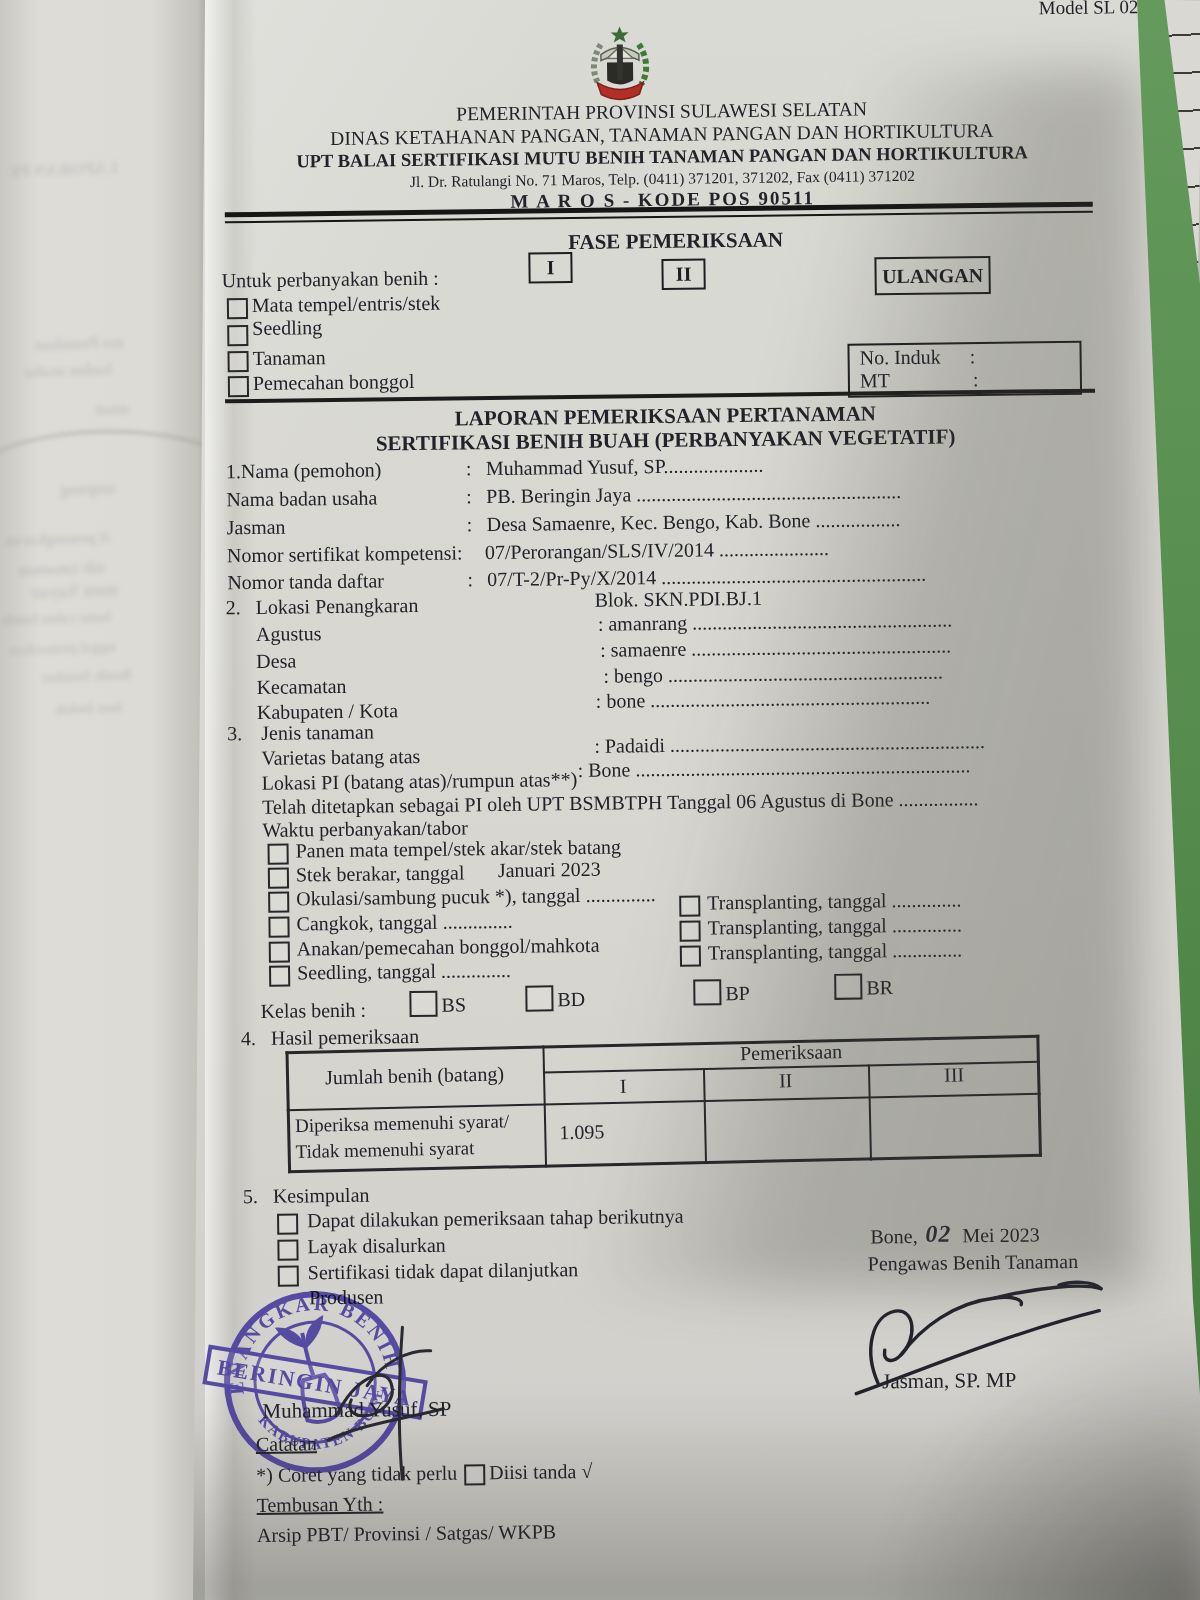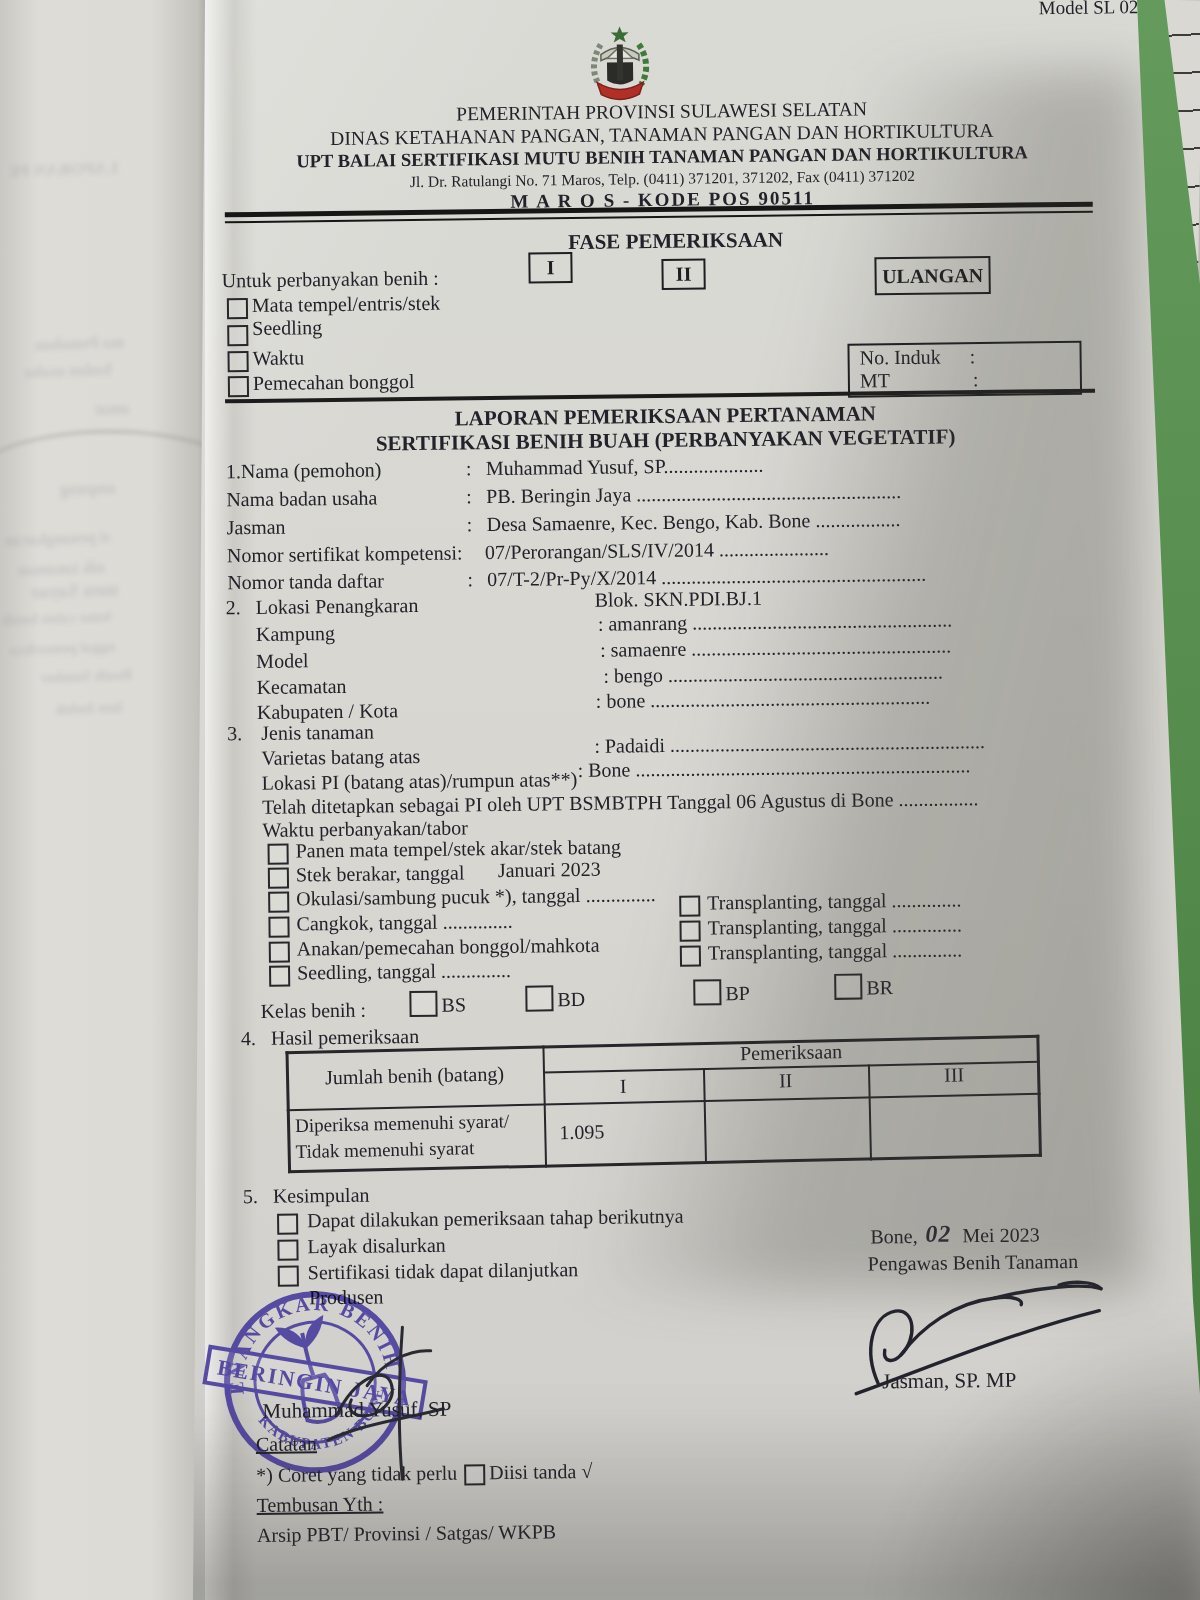--- a/index.html
+++ b/index.html
@@ -132,21 +132,21 @@
     <div class="fbox" style="left:535px;top:251px;width:40px;height:27px;font-size:20px;">I</div>
     <div class="fbox" style="left:668px;top:259px;width:40px;height:27px;font-size:20px;">II</div>
     <div class="fbox" style="left:881px;top:260px;width:112px;height:34px;font-size:20px;">ULANGAN</div>
 
     <div class="t" style="left:228px;top:264px;">Untuk perbanyakan benih :</div>
     <span class="cb" style="left:233px;top:293px;"></span>
     <div class="t" style="left:258px;top:289px;">Mata tempel/entris/stek</div>
     <span class="cb" style="left:233px;top:320px;"></span>
     <div class="t" style="left:258px;top:312px;">Seedling</div>
     <span class="cb" style="left:233px;top:346px;"></span>
-    <div class="t" style="left:258px;top:342px;">Waktu</div>
+    <div class="t" style="left:258px;top:342px;">Tanaman</div>
     <span class="cb" style="left:233px;top:371px;"></span>
     <div class="t" style="left:258px;top:367px;">Pemecahan bonggol</div>
 
     <div style="position:absolute;left:853px;top:346px;width:230px;height:50px;border:2.5px solid #1e1e22;"></div>
     <div class="t" style="left:865px;top:349px;">No. Induk</div>
     <div class="t" style="left:975px;top:349px;">:</div>
     <div class="t" style="left:865px;top:372px;">MT</div>
     <div class="t" style="left:978px;top:372px;">:</div>
 
     <div class="rule-thick" style="left:230px;top:394px;width:870px;height:4px;"></div>
@@ -170,23 +170,23 @@
     <div class="t" style="left:488px;top:539px;">07/Perorangan/SLS/IV/2014 ......................</div>
 
     <div class="t" style="left:230px;top:566px;">Nomor tanda daftar</div>
     <div class="t" style="left:470px;top:566px;">:</div>
     <div class="t" style="left:490px;top:566px;">07/T-2/Pr-Py/X/2014 .....................................................</div>
 
     <div class="t" style="left:228px;top:591px;">2.</div>
     <div class="t" style="left:258px;top:591px;">Lokasi Penangkaran</div>
     <div class="t" style="left:597px;top:588px;">Blok. SKN.PDI.BJ.1</div>
 
-    <div class="t" style="left:258px;top:618px;">Kampung</div>
+    <div class="t" style="left:258px;top:618px;">Agustus</div>
     <div class="t" style="left:600px;top:612px;">: amanrang ....................................................</div>
-    <div class="t" style="left:258px;top:645px;">Model</div>
+    <div class="t" style="left:258px;top:645px;">Desa</div>
     <div class="t" style="left:602px;top:638px;">: samaenre ....................................................</div>
     <div class="t" style="left:258px;top:671px;">Kecamatan</div>
     <div class="t" style="left:605px;top:664px;">: bengo .......................................................</div>
     <div class="t" style="left:258px;top:696px;">Kabupaten / Kota</div>
     <div class="t" style="left:597px;top:689px;">: bone ........................................................</div>
 
     <div class="t" style="left:228px;top:717px;">3.</div>
     <div class="t" style="left:262px;top:717px;">Jenis tanaman</div>
     <div class="t" style="left:262px;top:742px;">Varietas batang atas</div>
     <div class="t" style="left:595px;top:734px;">: Padaidi ...............................................................</div>

